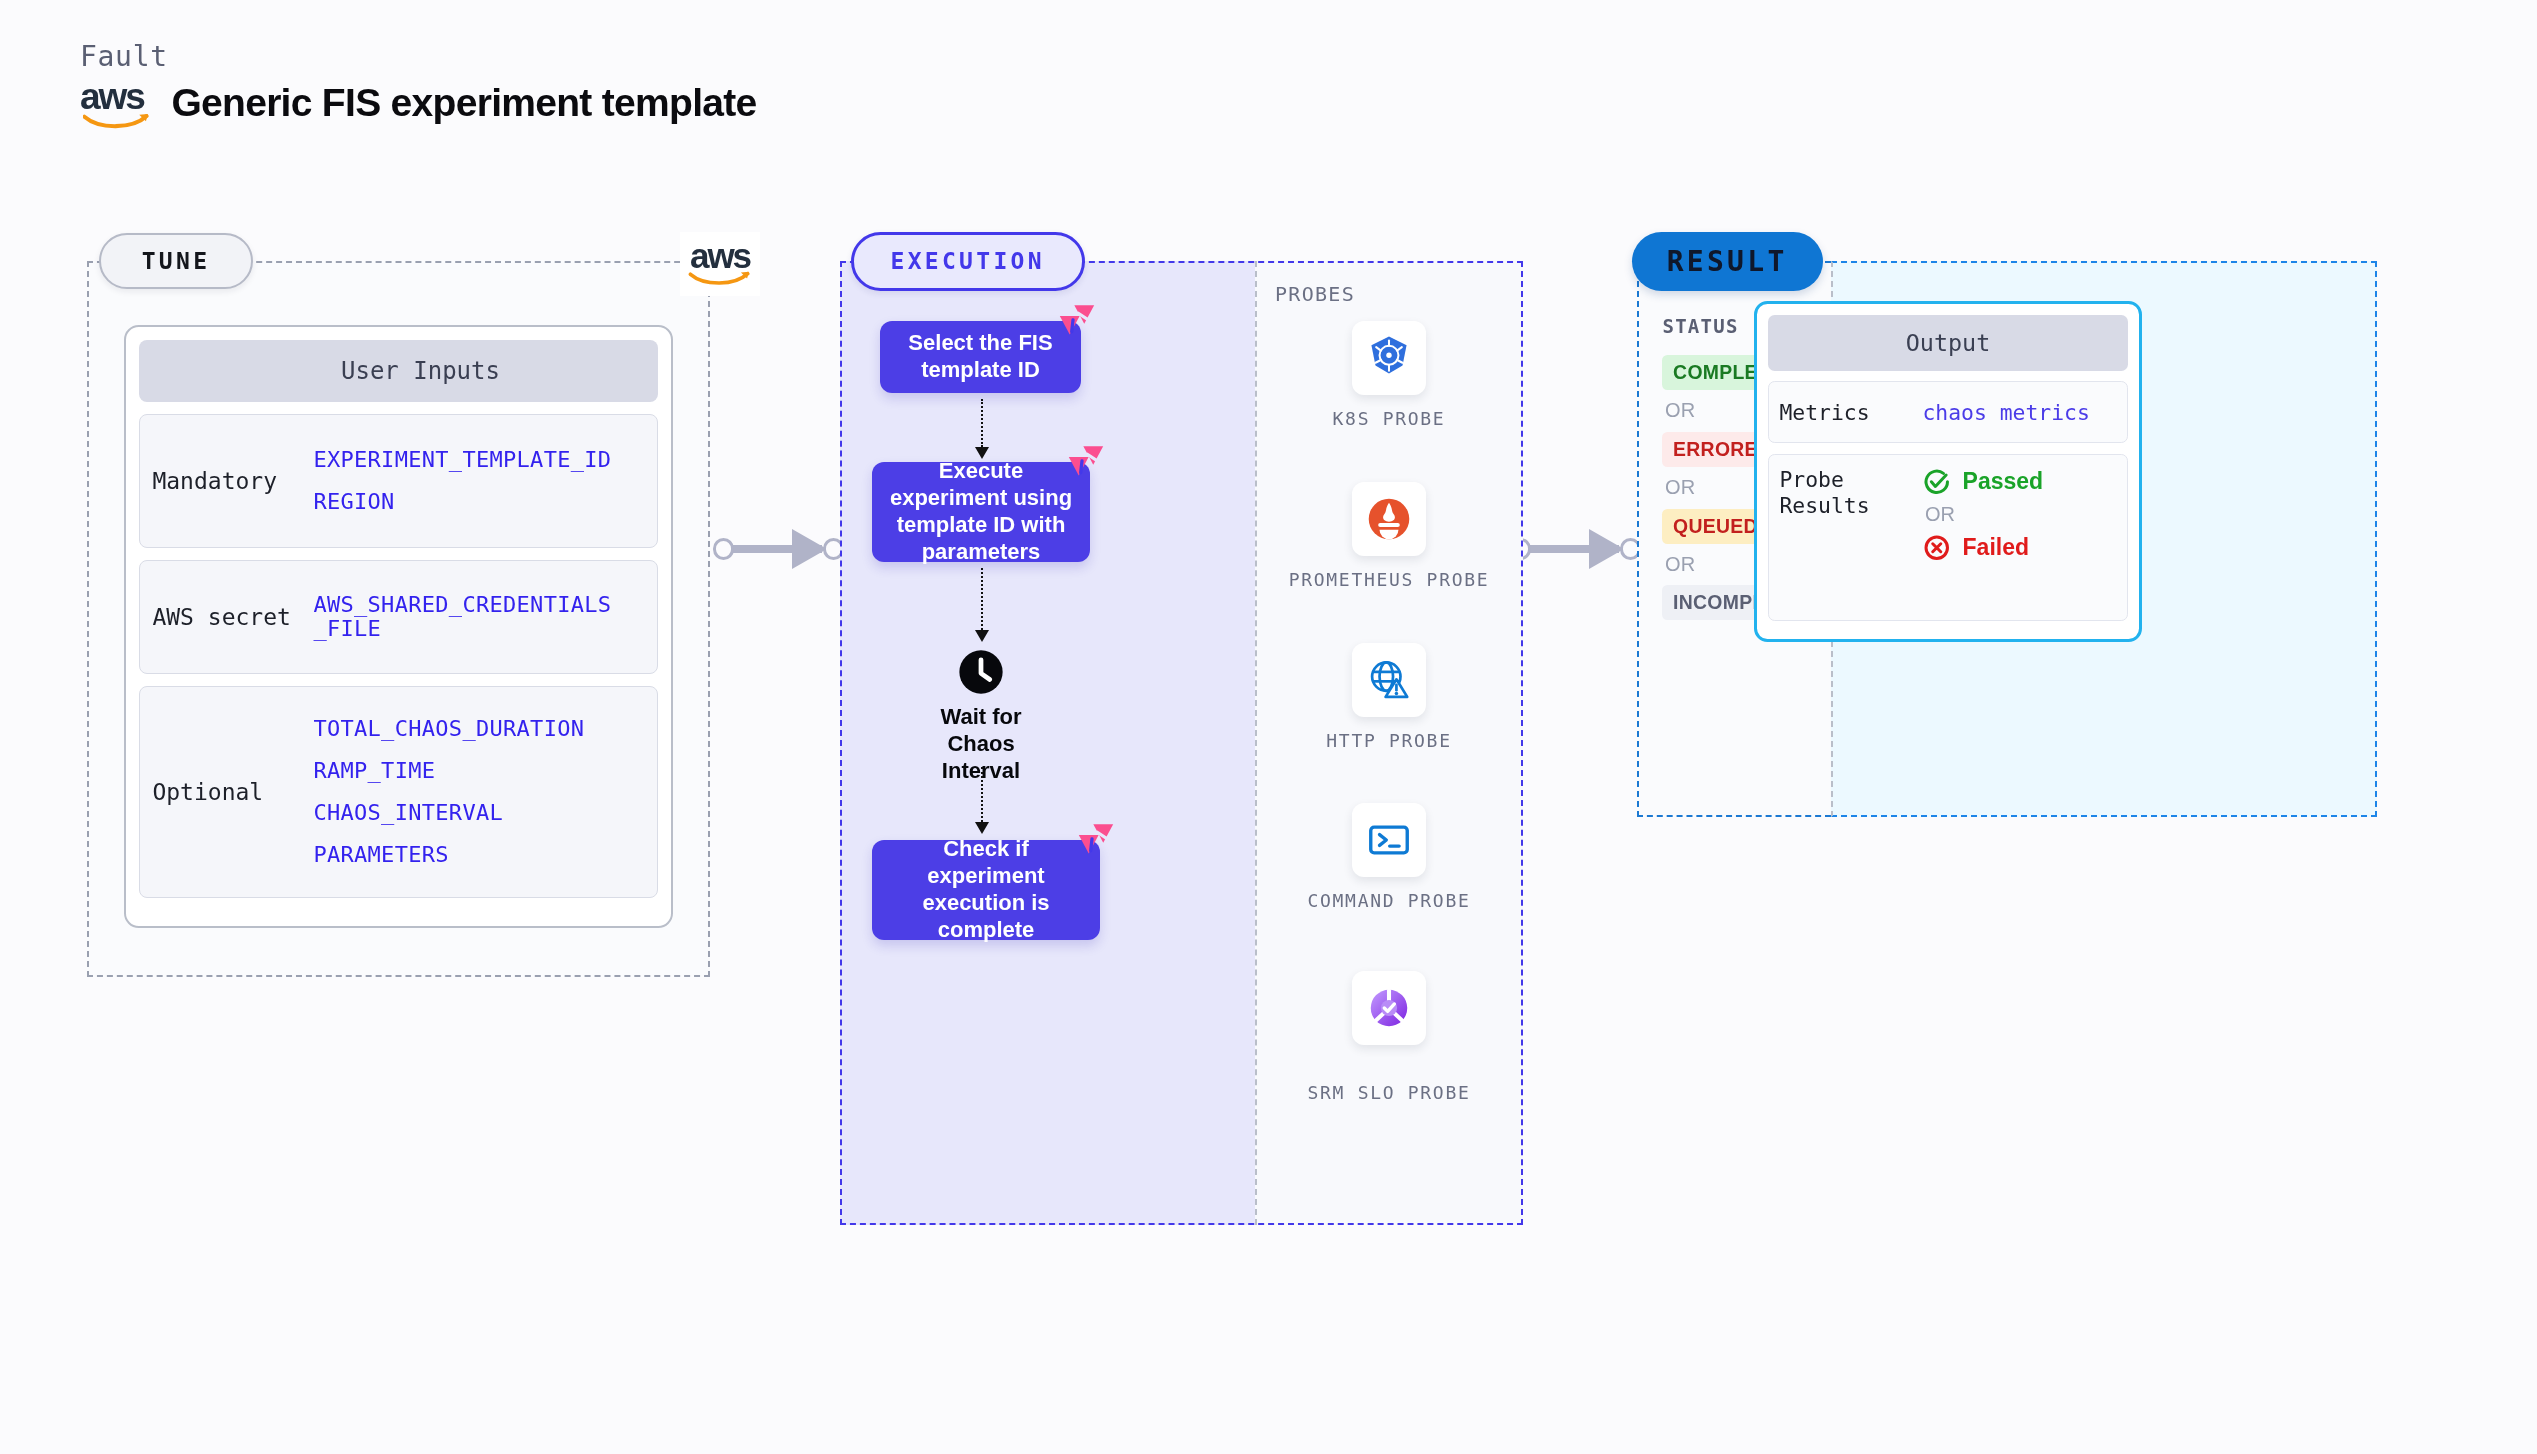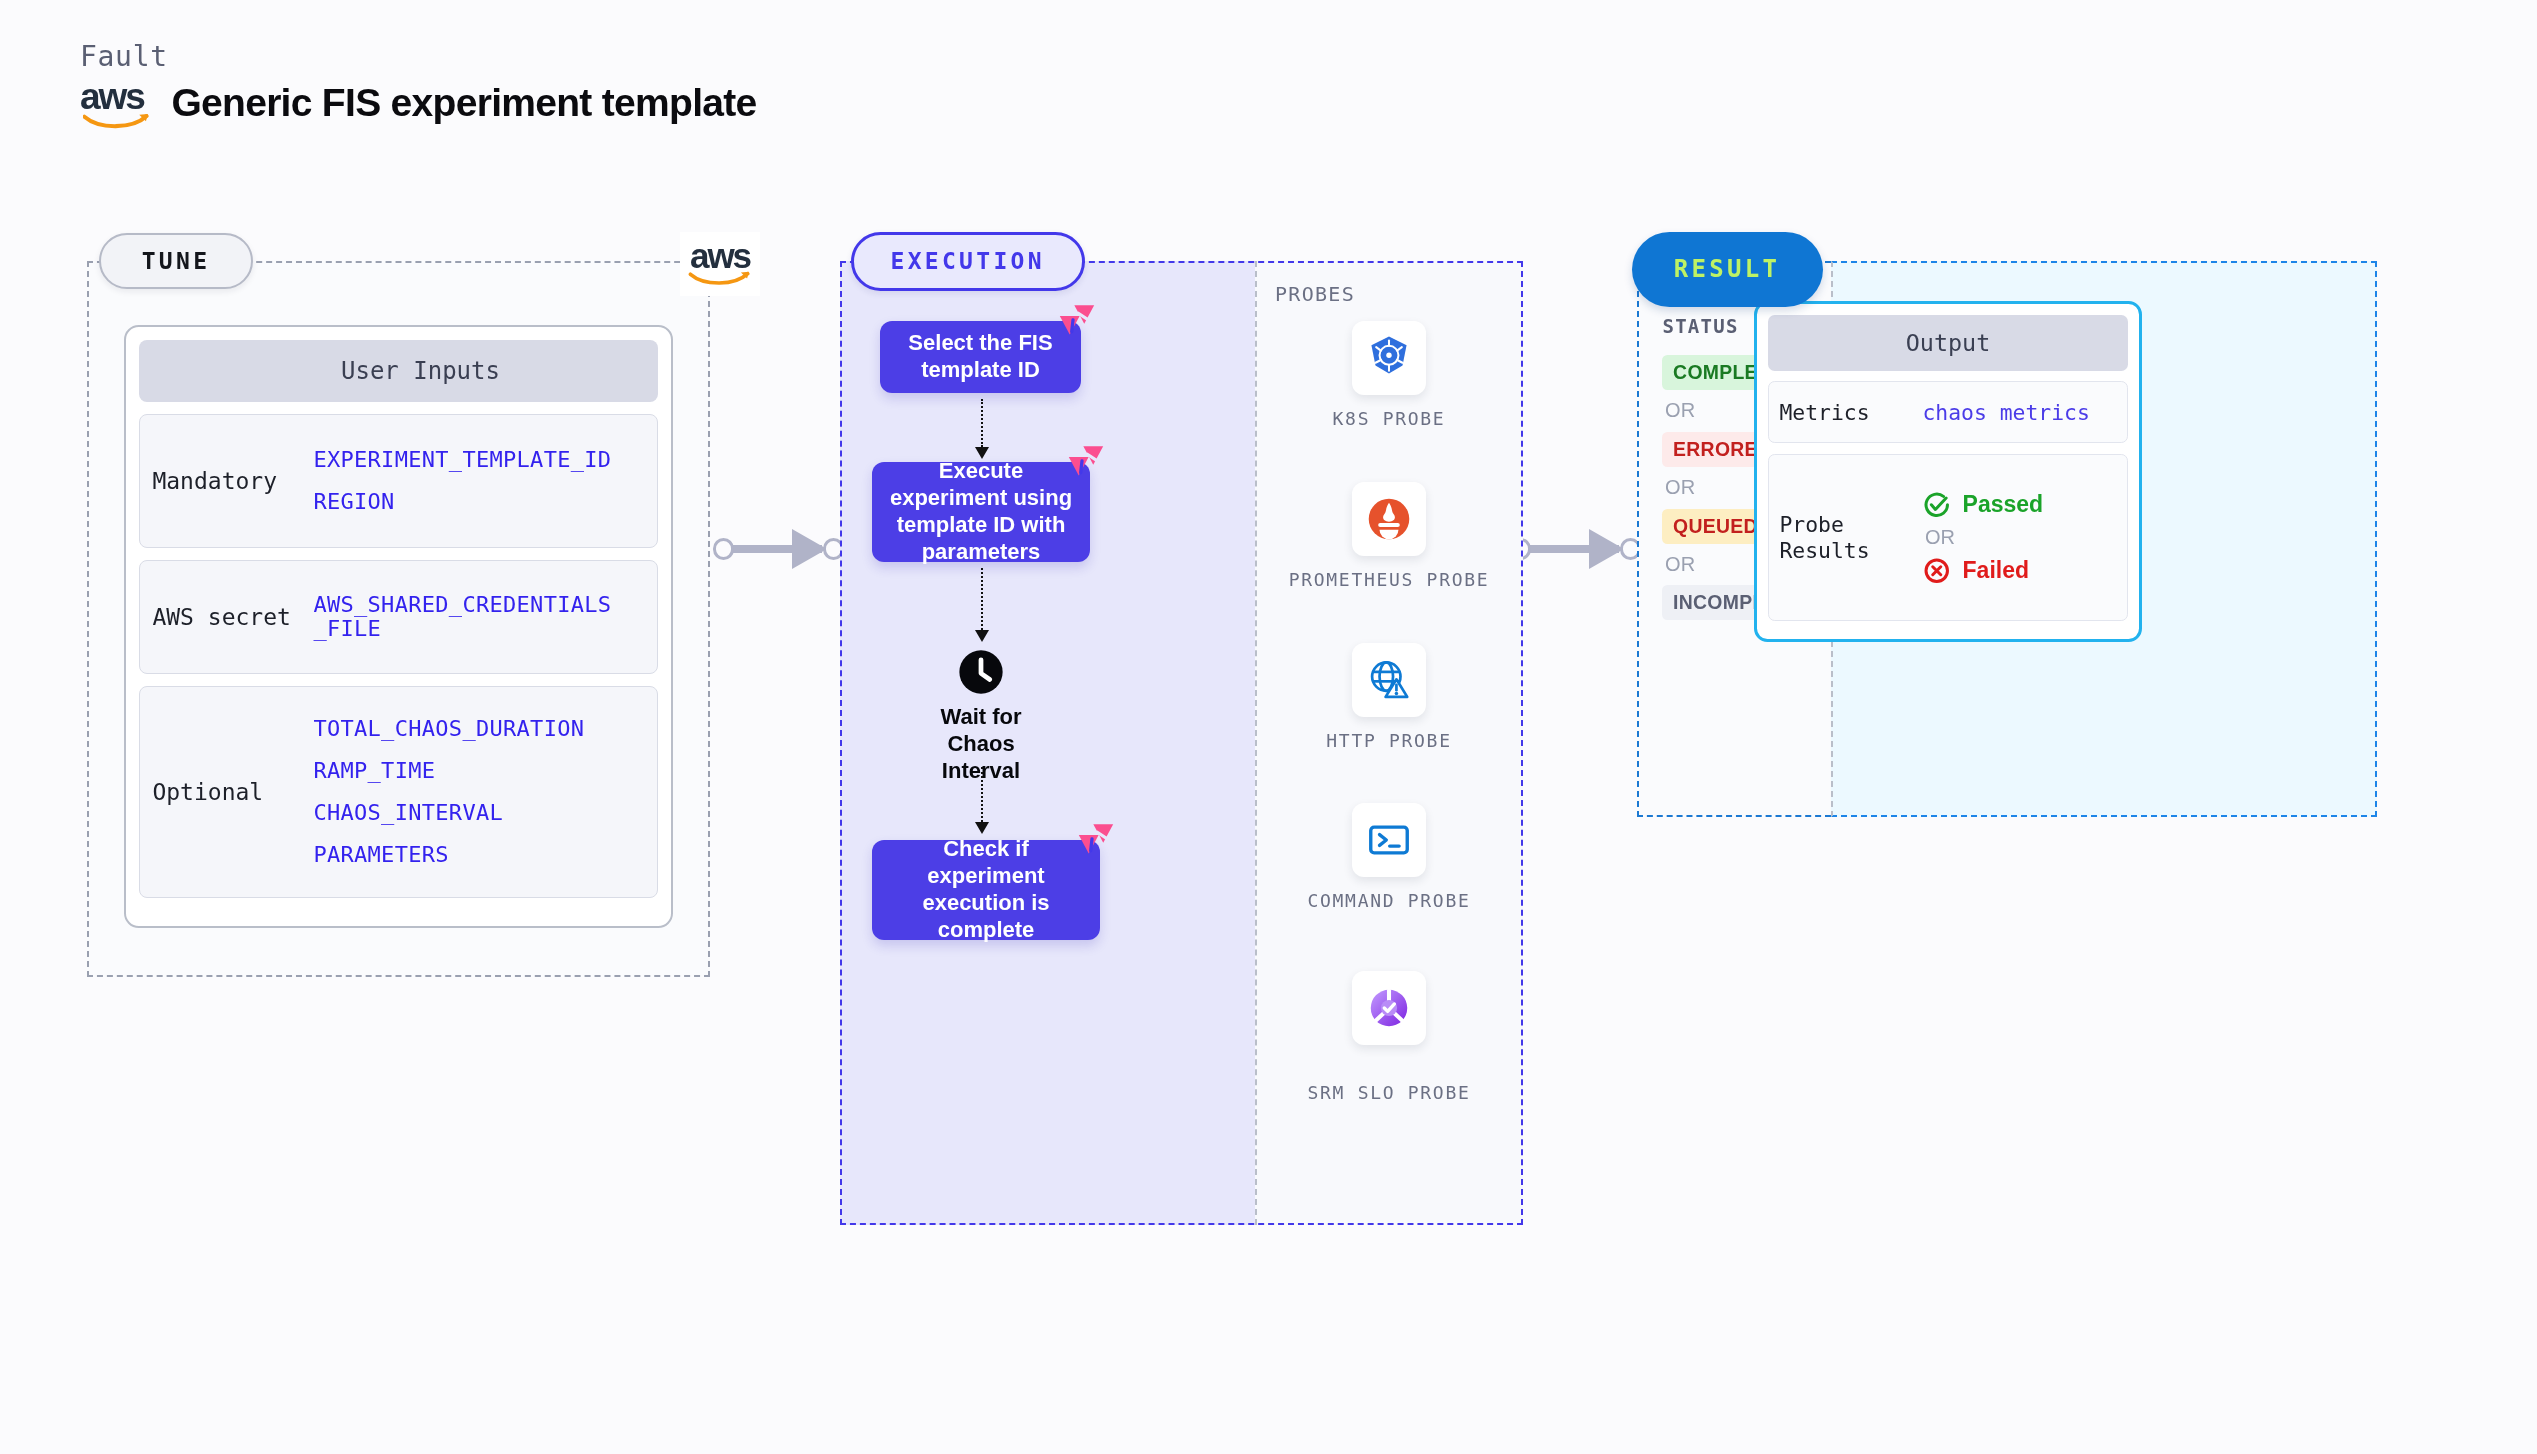--- a/index.html
+++ b/index.html
@@ -74,38 +74,38 @@
                justify-content:center;box-shadow:0 4px 9.4px rgba(30,35,60,.10);}
   .probe .plbl{font-family:"DejaVu Sans Mono",monospace;font-size:18px;color:#6b7084;letter-spacing:1.7px;
                text-align:center;line-height:1.3;}
 
   
   #result{left:1637px;top:261px;width:740px;height:556px;}
   #res-status{position:absolute;left:0;top:0;width:194px;height:100%;background:#fafbfd;
               border:2px dashed #1c79d2;border-right:none;}
   #res-out{position:absolute;left:194px;top:0;width:546px;height:100%;background:#ecf9ff;
            border:2.7px dashed #1c85e8;border-left:2px dashed #b9bec9;}
-  #result-badge{left:-5.4px;top:-29.5px;width:191px;height:75px;background:#0f76d3;color:#bef264;
-                font-size:24px;letter-spacing:3.3px;box-shadow:0 4px 8px rgba(20,60,120,.18);}
+  #result-badge{left:-5.4px;top:-29.5px;width:191px;height:59px;background:#0f76d3;color:#0f172a;
+                font-size:28px;letter-spacing:3.3px;box-shadow:0 4px 8px rgba(20,60,120,.18);}
   .status-lbl{position:absolute;left:25.4px;top:54px;font-family:"DejaVu Sans Mono",monospace;
               font-size:19px;color:#5a5f73;letter-spacing:1.3px;font-weight:700;}
   .stack{position:absolute;left:25.4px;top:94px;display:flex;flex-direction:column;align-items:flex-start;gap:9.4px;}
   .pill{border-radius:5.4px;padding:6px 10.7px;font-weight:700;font-size:19.4px;letter-spacing:0.3px;}
   .or{font-size:20px;color:#9aa0b0;font-family:"Liberation Sans",sans-serif;padding-left:2.7px;}
 
   .outcard{position:absolute;left:117px;top:40px;width:388px;height:341px;background:#fff;
            border:3.3px solid #22b2ee;border-radius:13.4px;padding:10.7px;}
   .outcard .out-title{height:56px;background:#d8dae6;border-radius:6.7px;display:flex;align-items:center;
                       justify-content:center;font-family:"DejaVu Sans Mono",monospace;font-size:23.4px;color:#3a3f52;}
   .outrow{margin-top:10.7px;background:#fafbfd;border:1.3px solid #e2e5ee;border-radius:6.7px;display:flex;
           align-items:center;padding:12px 10.7px;gap:36px;}
   .outrow .olbl{width:107px;flex:none;font-family:"DejaVu Sans Mono",monospace;font-size:21.4px;color:#1d2029;line-height:1.2;}
   .outrow .oval{font-family:"DejaVu Sans Mono",monospace;font-size:21.4px;color:#4b3ce8;}
   #outrow-metrics{height:62px;}
-  #outrow-probe{height:167px;align-items:center;}
+  #outrow-probe{height:167px;align-items:flex-start;}
   .pr-stack{display:flex;flex-direction:column;gap:6.7px;}
   .pr-item{display:flex;align-items:center;gap:10.7px;font-weight:700;font-size:23px;}
   .pr-item svg{flex:none;}
 
   
   .conn{position:absolute;height:40px;}
   .conn .bar{position:absolute;left:9.4px;top:16px;height:8px;background:#b0b3c8;}
   .conn .dot{position:absolute;top:9.4px;width:21.4px;height:21.4px;border-radius:50%;background:#fbfbfd;border:3.3px solid #b0b3c8;}
   .conn .tri{position:absolute;top:0;width:0;height:0;border-top:20px solid transparent;
              border-bottom:20px solid transparent;border-left:35px solid #b0b3c8;}

